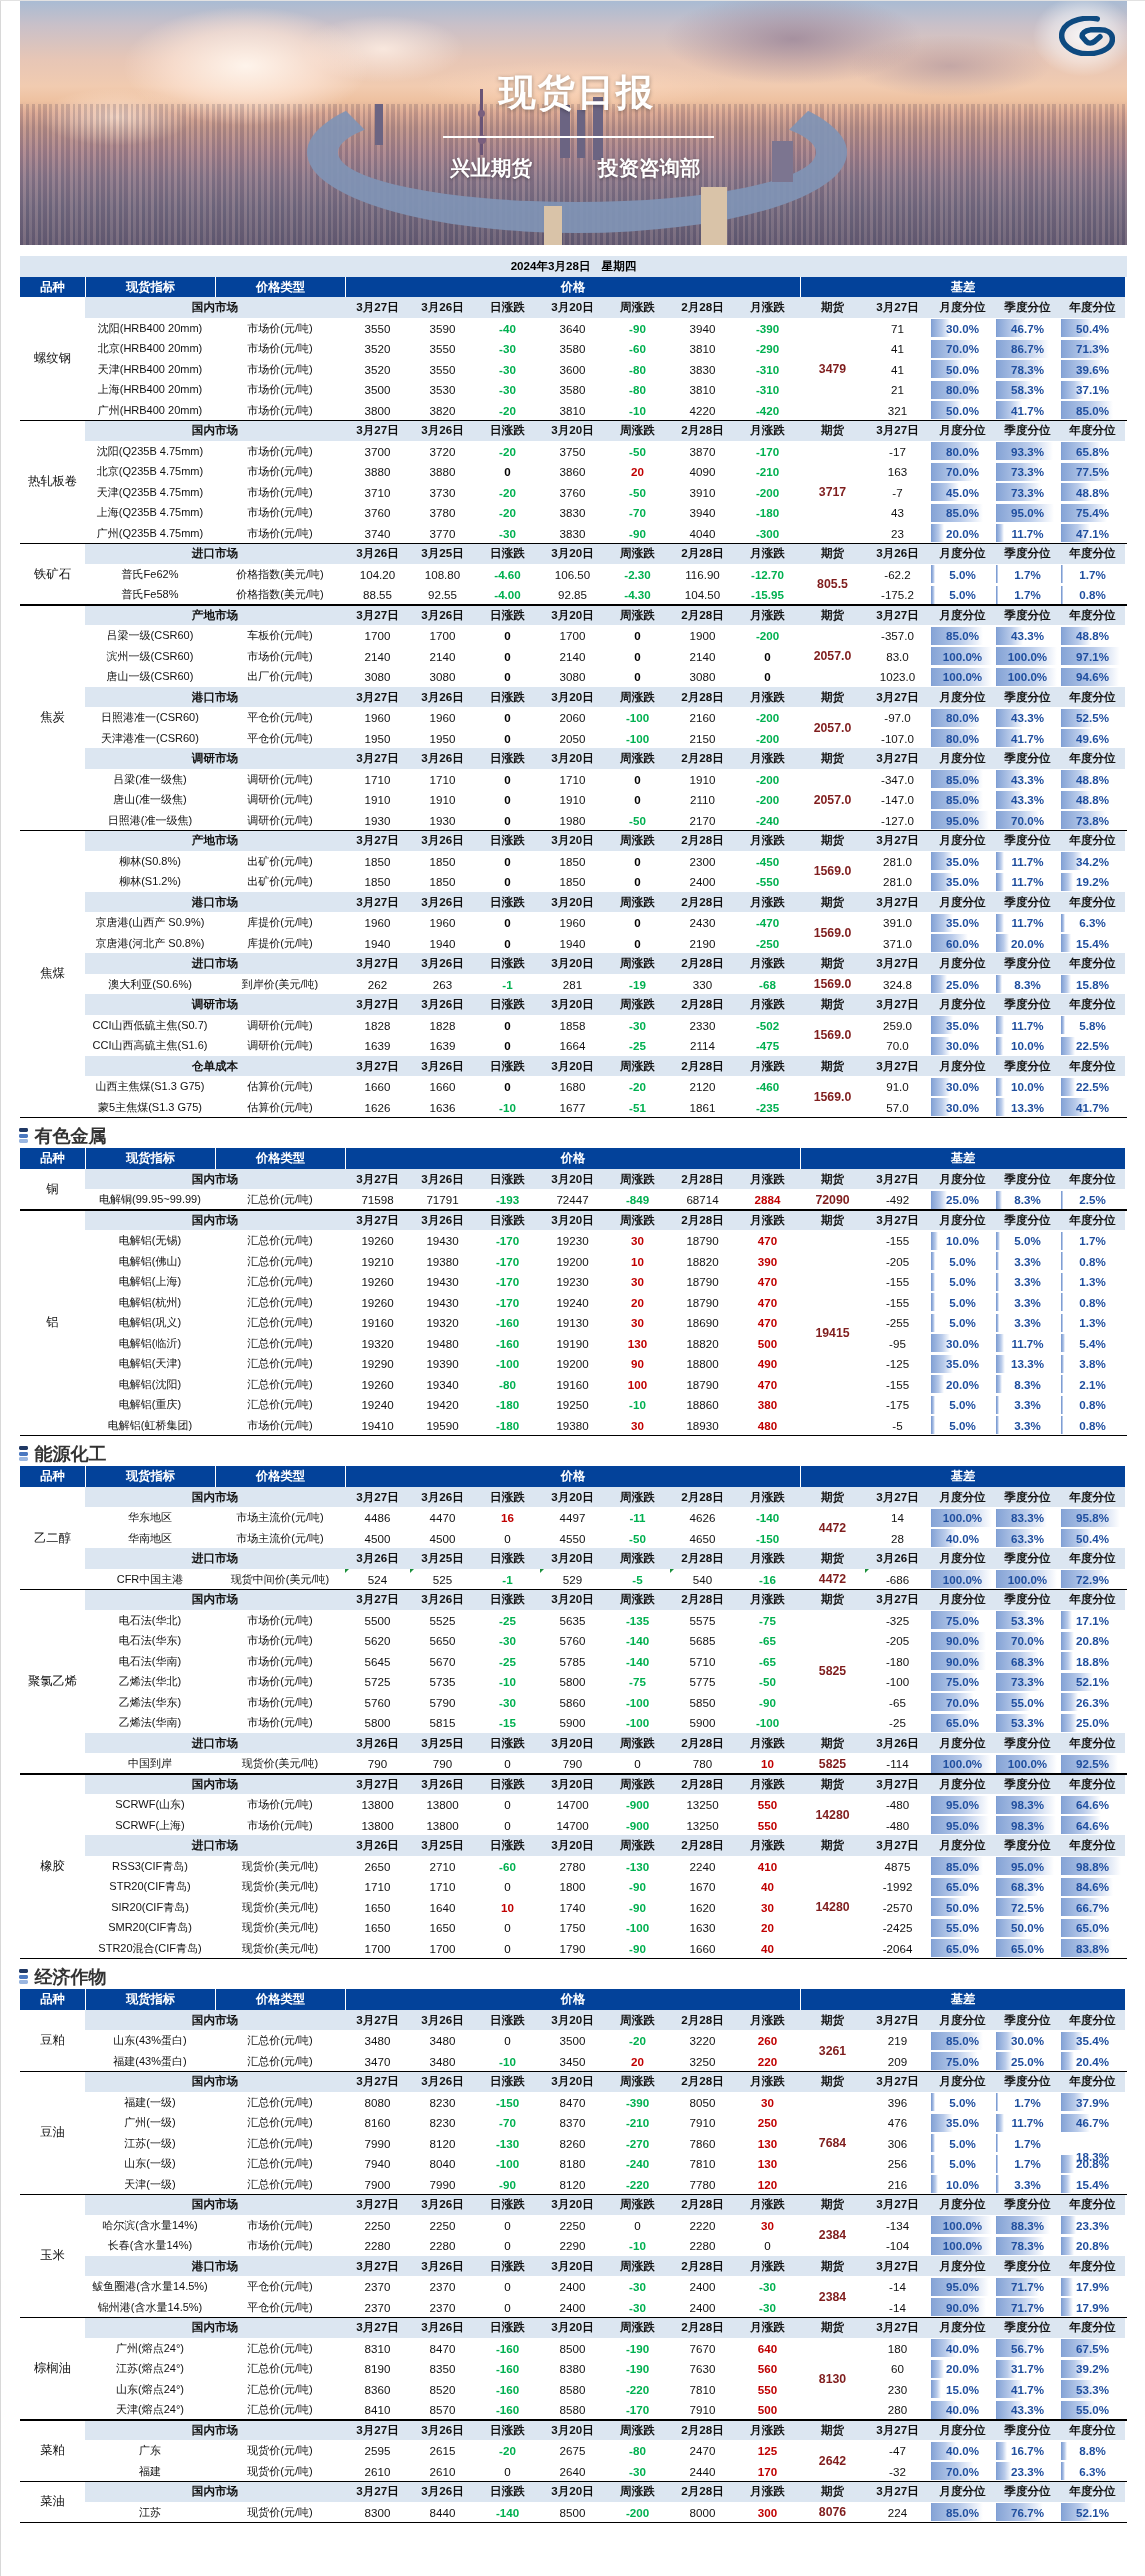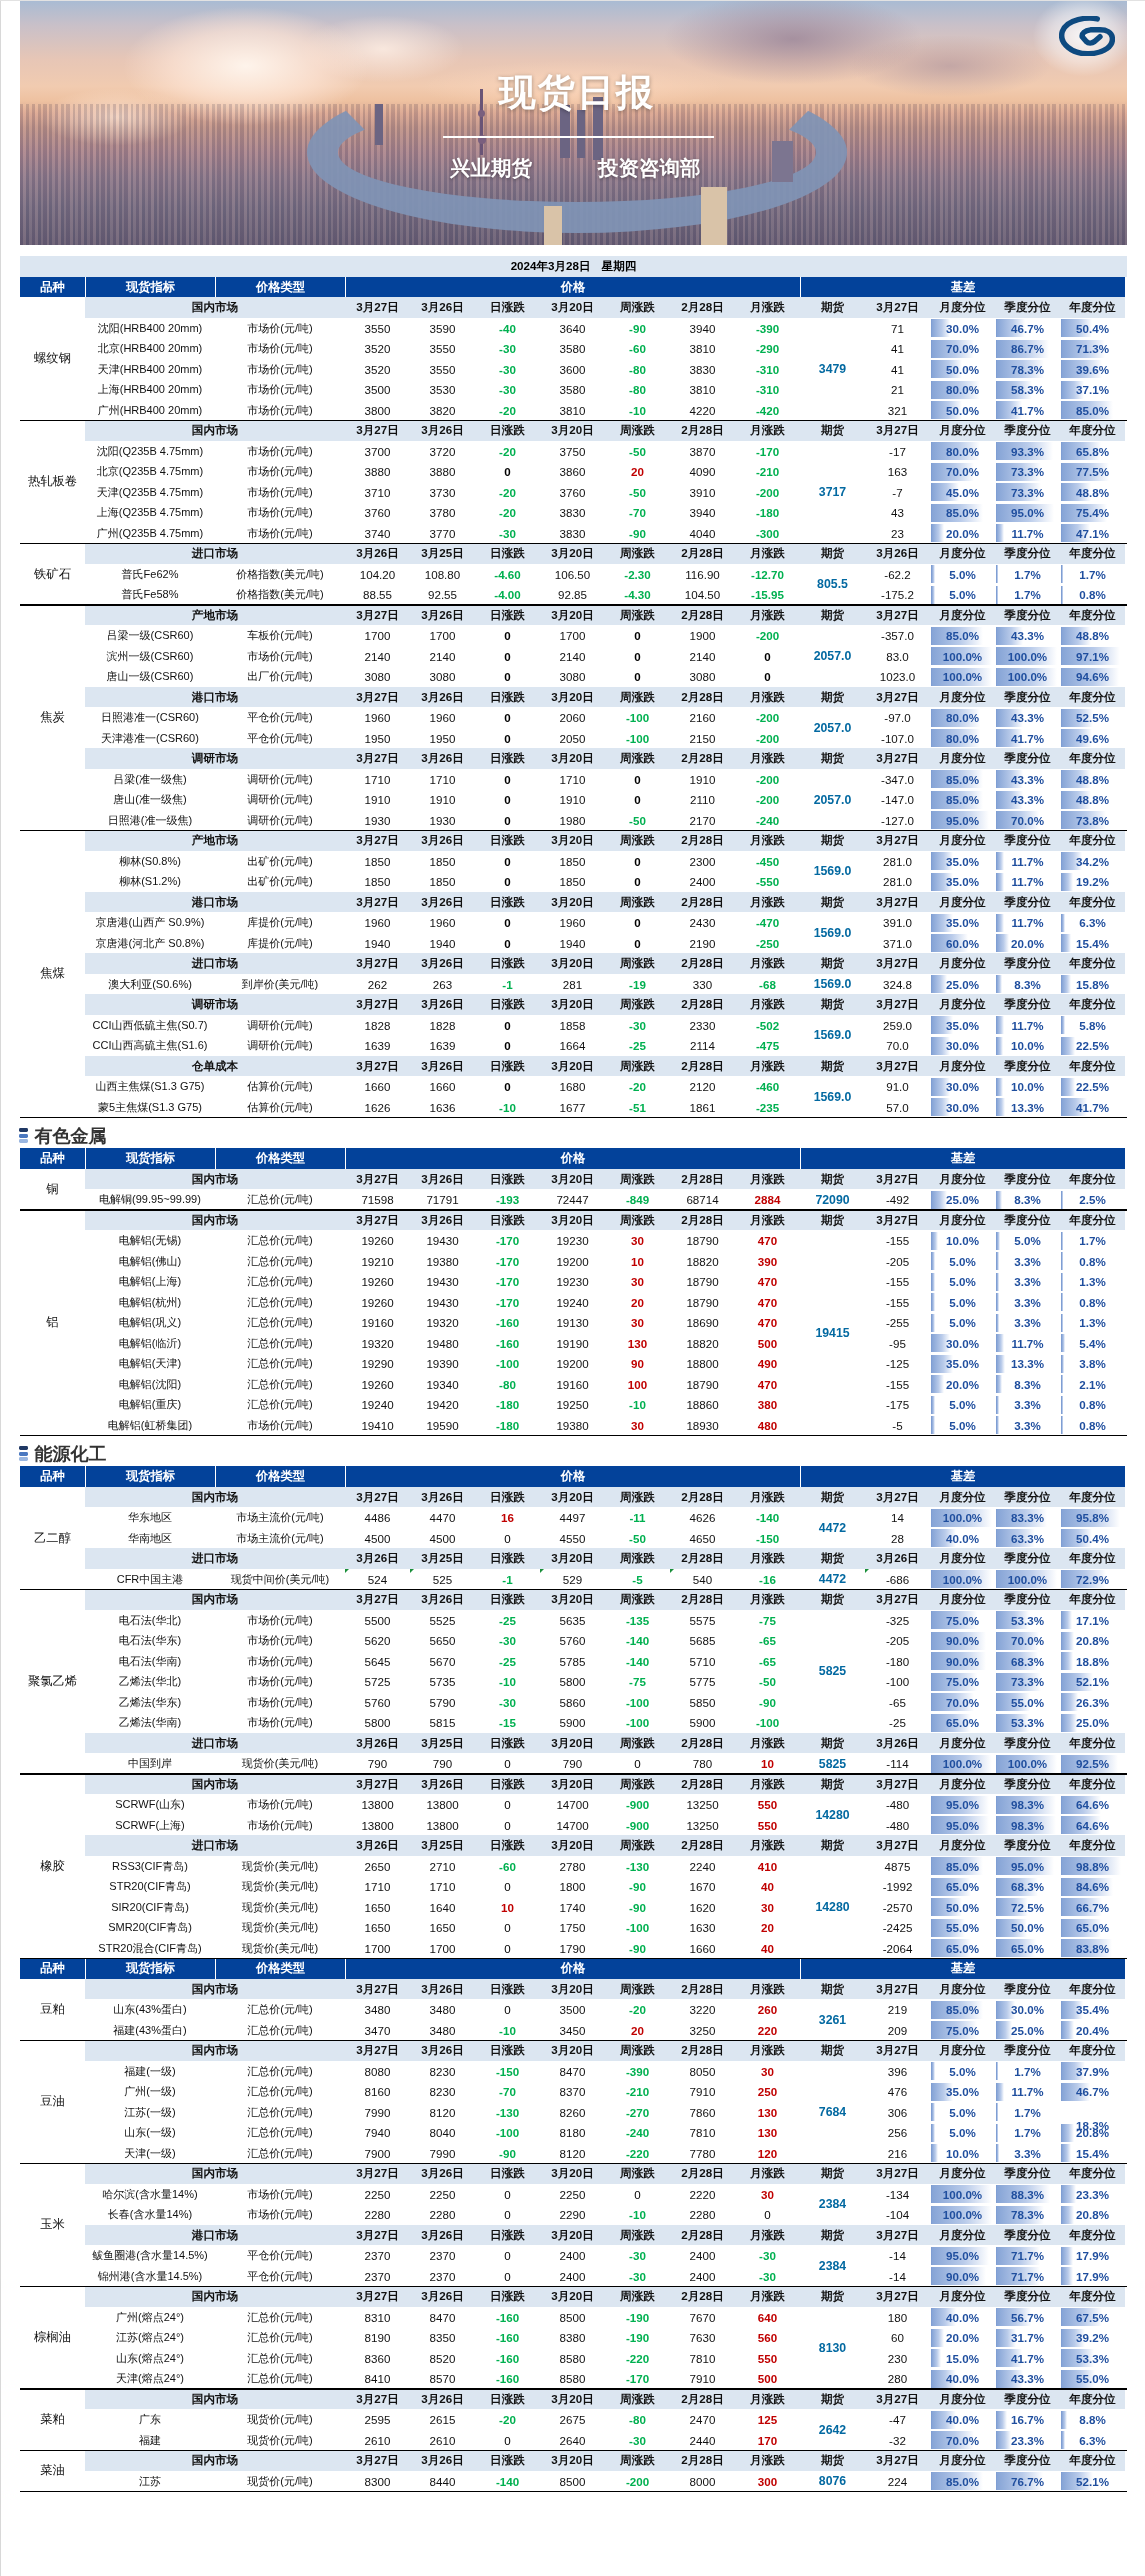--- a/index.html
+++ b/index.html
@@ -54,21 +54,21 @@
   .c{display:flex;align-items:center;justify-content:center;white-space:nowrap;font-size:11.6px;position:relative;box-sizing:border-box;}
   .var{font-size:12.3px;color:#111;}
   .ind,.ptype{font-size:11px;color:#111;}
   .num{color:#111;}
   .sub{background:#dce6f1;font-weight:bold;color:#111;}
   .chg{font-weight:bold;}
   .chg.up{color:#c00000;}
   .chg.down{color:#00b050;}
   .chg.zero-b{color:#000;}
   .chg.zero{color:#000;font-weight:normal;}
-  .fut{font-weight:bold;font-size:12.3px;color:#0369a1;}
+  .fut{font-weight:bold;font-size:12.3px;color:#7f1d1d;}
   .pct .bar{position:absolute;left:0.7px;top:1.4px;bottom:1.4px;background:linear-gradient(90deg,#86a4d6 0%,#b9cbea 55%,#ffffff 100%);border-left:0.7px solid #7f9ed3;}
   .pct .pv{position:relative;z-index:1;font-weight:bold;color:#1f4e9e;}
   .mark::before{content:"";position:absolute;left:0;top:0;border-top:4.8px solid #1a8f3a;border-right:4.8px solid transparent;}
 </style>
 </head>
 <body>
 
 <div class="page-edge"></div>
 <div class="page-top"></div>
 
@@ -778,20 +778,28 @@
             </div><div class="c pct" style="grid-area: 9 / 14;">
               <div class="bar" style="width: 60.45%;"></div>
               <span class="pv">65.0%</span>
             </div><div class="c pct" style="grid-area: 9 / 15;">
               <div class="bar" style="width: 77.934%;"></div>
               <span class="pv">83.8%</span>
             </div></div>
         </div>
       </section>
       <section class="sec">
+        <div class="sec-title">
+          <div class="sec-icon">
+            <i class="b0"></i>
+            <i class="b1"></i>
+            <i class="b2"></i>
+          </div>
+          <div class="sec-txt">经济作物</div>
+        </div>
         <div class="grid hdr">
           <div class="hc" style="grid-area: 1 / 1 / auto / span 1;">品种</div>
           <div class="hc" style="grid-area: 1 / 2 / auto / span 1;">现货指标</div>
           <div class="hc" style="grid-area: 1 / 3 / auto / span 1;">价格类型</div>
           <div class="hc" style="grid-area: 1 / 4 / auto / span 7;">价格</div>
           <div class="hc" style="grid-area: 1 / 11 / auto / span 5;">基差</div>
         </div>
         <div class="grid block">
           <div class="c var" style="grid-area: 1 / 1 / span 3;">豆粕</div>
           <div class="row-wrap"><div class="c sub" style="grid-area: 1 / 2 / auto / span 2;">国内市场</div><div class="c sub" style="grid-area: 1 / 4;">3月27日</div><div class="c sub" style="grid-area: 1 / 5;">3月26日</div><div class="c sub" style="grid-area: 1 / 6;">日涨跌</div><div class="c sub" style="grid-area: 1 / 7;">3月20日</div><div class="c sub" style="grid-area: 1 / 8;">周涨跌</div><div class="c sub" style="grid-area: 1 / 9;">2月28日</div><div class="c sub" style="grid-area: 1 / 10;">月涨跌</div><div class="c sub" style="grid-area: 1 / 11;">期货</div><div class="c sub" style="grid-area: 1 / 12;">3月27日</div><div class="c sub" style="grid-area: 1 / 13;">月度分位</div><div class="c sub" style="grid-area: 1 / 14;">季度分位</div><div class="c sub" style="grid-area: 1 / 15;">年度分位</div></div>

